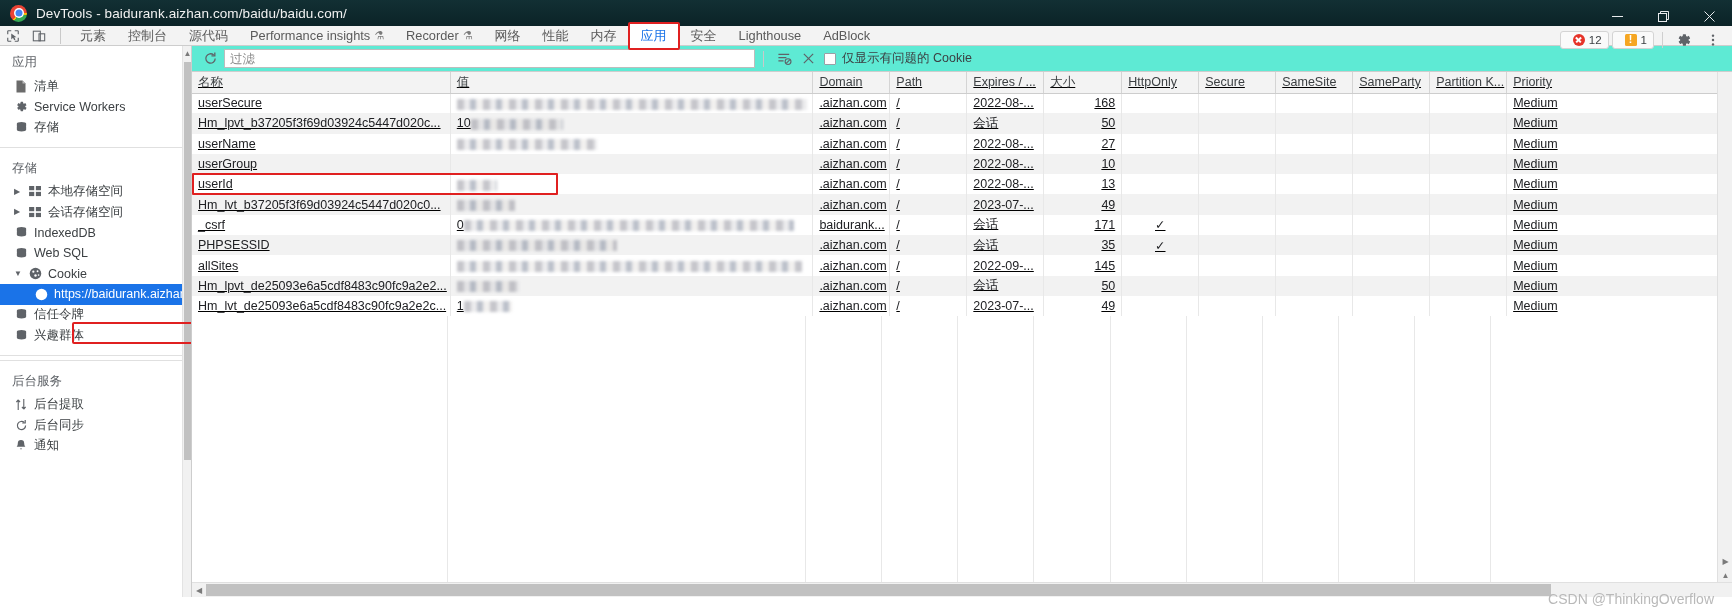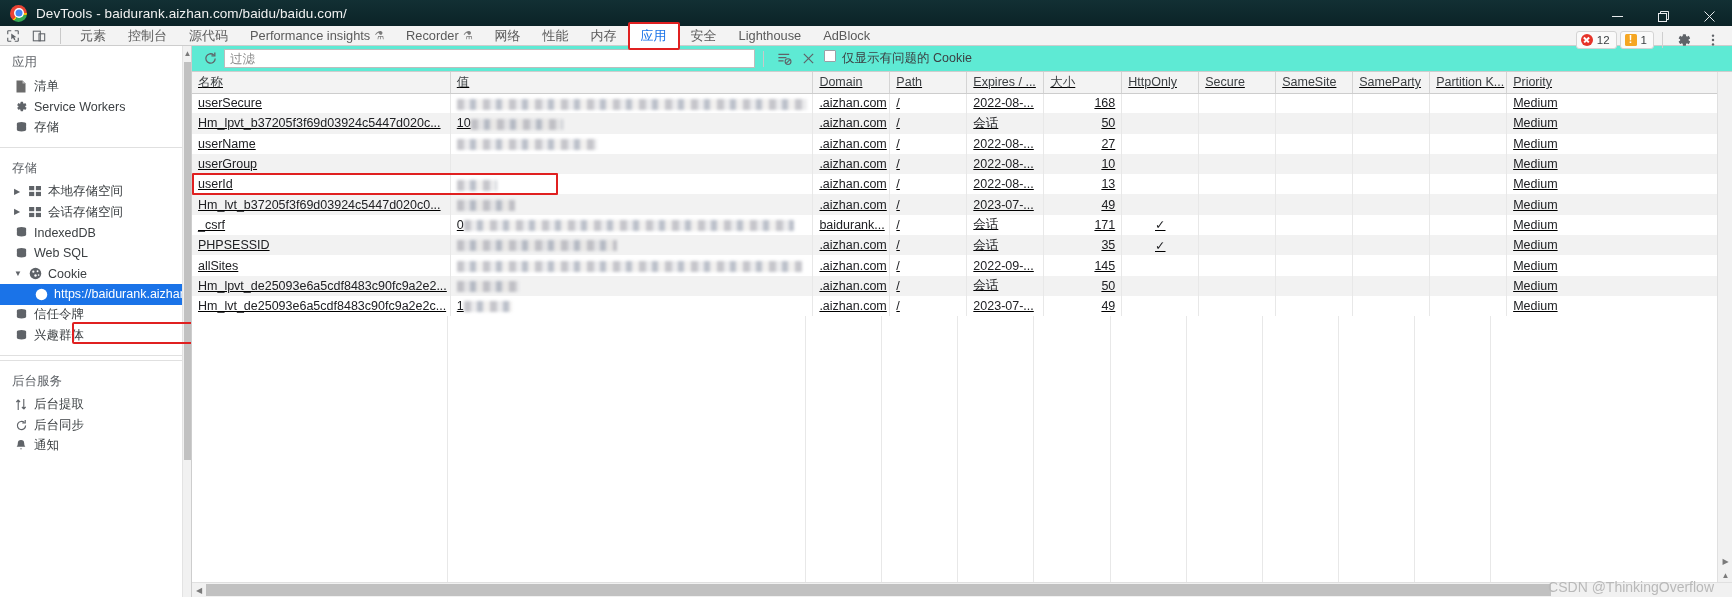--- a/index.html
+++ b/index.html
@@ -82,21 +82,21 @@
     border: 2px solid #e02020; border-radius: 2px; height: 28px;
     color: #1a73e8; background: #fff;
   }
   .tab .exp-icon { font-size: 11px; color: #7a7a7a; }
   .tb-right {
     position: absolute; right: 6px; top: 0; height: 28px;
     display: flex; align-items: center; gap: 3px;
   }
   .badge {
     height: 18px; display: flex; align-items: center; gap: 4px;
-    padding: 0 6px 0 4px; border: 1px solid #d4d4d4; border-radius: 3px;
+    padding: 0 6px 0 12px; border: 1px solid #d4d4d4; border-radius: 3px;
     background: #fafafa; font-size: 11.5px; color: #3c4043;
   }
   .badge .dot-err {
     width: 12px; height: 12px; border-radius: 50%; background: #e63329;
     position: relative; flex: none;
   }
   .badge .dot-err::before, .badge .dot-err::after {
     content:''; position:absolute; left:2.5px; top:5.2px; width:7px; height:1.6px; background:#fff;
   }
   .badge .dot-err::before { transform: rotate(45deg); }
@@ -164,21 +164,21 @@
   .fb-icon {
     width: 24px; height: 22px; display: flex; align-items: center; justify-content: center;
     color: #5f6368;
   }
   .filter-input {
     flex: none; width: 531px; height: 19px; border: 1px solid #bdbdbd; background: #fff;
     font-size: 12.5px; color: #202124; padding: 0 5px; outline: none; margin-left: 2px;
   }
   .filter-input::placeholder { color: #8a8a8a; }
   .fb-divider { width: 1px; height: 16px; background: #c9c9c9; margin: 0 8px; }
-  .fb-check-wrap { display: flex; gap: 6px; margin-left: 4px; }
+  .fb-check-wrap { display: flex; align-items: center; gap: 6px; margin-left: 4px; }
   .fb-checkbox {
     width: 12px; height: 12px; border: 1px solid #9aa0a6; background: #fff; border-radius: 1px;
   }
   .fb-check-label { font-size: 12.5px; color: #3c4043; white-space: nowrap; }
 
   
   .table-wrap { flex: 1; position: relative; overflow: hidden; background:#fff;text-decoration:underline; }
   table.cookies { border-collapse: collapse; table-layout: fixed; width: 1531px; }
   table.cookies th {
     background: #f3f3f3; font-weight: normal; font-size: 12.5px; color: #3c4043;
@@ -220,21 +220,21 @@
   }
   .hscroll .arrow {
     width: 14px; height: 15px; display:flex; align-items:center; justify-content:center;
     color:#7a7a7a; font-size:8px; flex:none;
   }
   .hscroll .track { flex: 1; height: 15px; position: relative; }
   .hscroll .thumb {
     position: absolute; left: 0; top: 1px; height: 12px; width: 1345px; background: #c1c1c1;
   }
   .watermark {
-    position: absolute; right: 18px; bottom: 16px; font-size: 14px; color: #b9b9b9;
+    position: absolute; right: 18px; bottom: 4px; font-size: 14px; color: #b9b9b9;
     font-family: "Liberation Sans", sans-serif; white-space: nowrap; z-index: 6;
   }
   .right-scroll-col {
     position: absolute; right: 0; top: 0; width: 15px; height: 100%; background: #f1f1f1;
     border-left: 1px solid #e0e0e0;
   }
   .right-scroll-col .arr {
     position:absolute; left:0; width:15px; height:14px; display:flex;
     align-items:center; justify-content:center; color:#7a7a7a; font-size:8px;
   }

